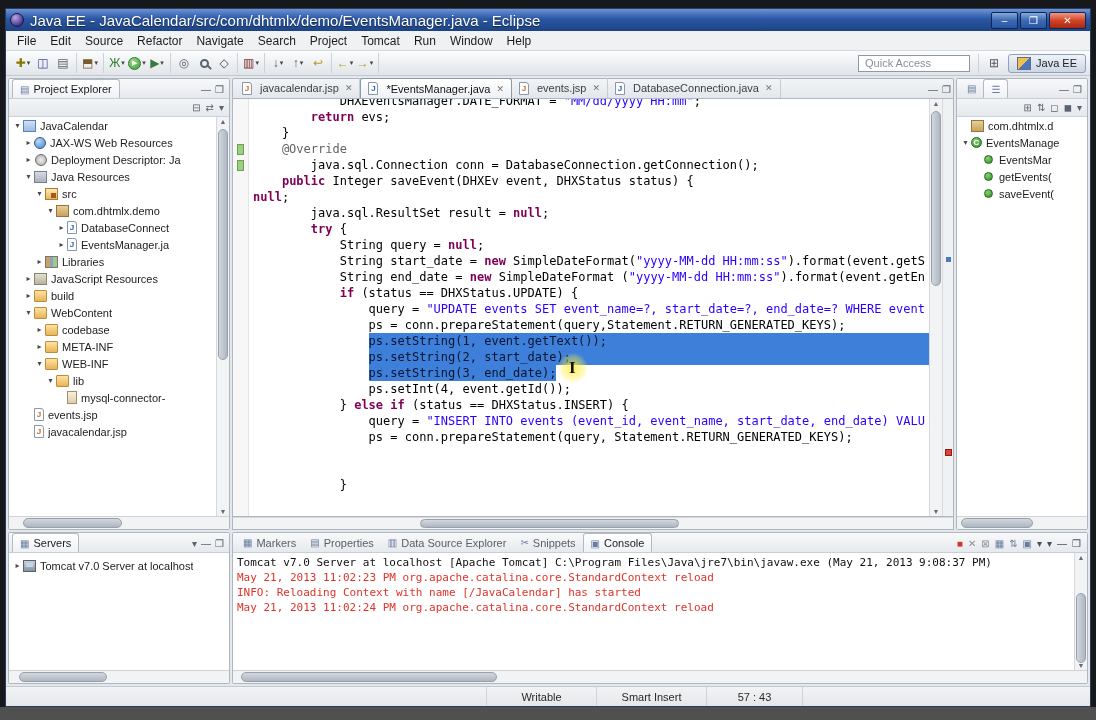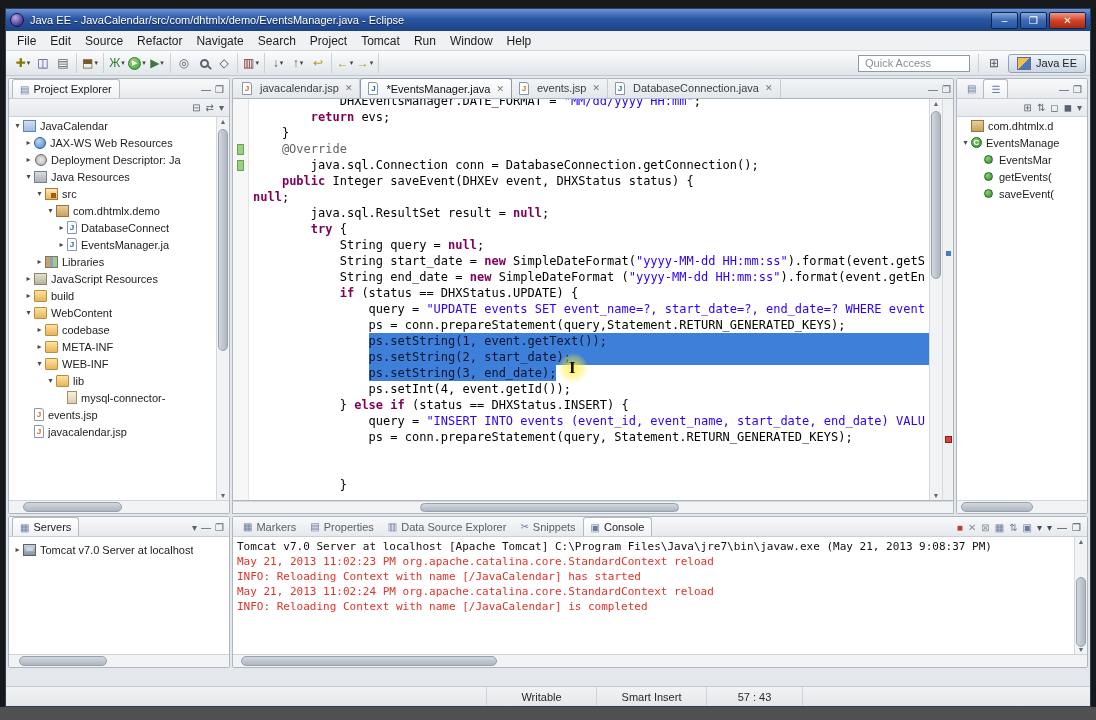--- a/index.html
+++ b/index.html
@@ -9,21 +9,21 @@
   *{box-sizing:border-box; margin:0; padding:0;}
   html,body{width:1096px;height:720px;overflow:hidden;}
   body{background:#17181c; font-family:"Liberation Sans",sans-serif; font-size:12px; position:relative;}
   .bottom-strip{position:absolute;left:0;right:0;bottom:0;height:13px;background:#505050;}
   .w{position:absolute;left:5px;top:8px;right:5px;bottom:13px;background:#e4e7eb;border:1px solid #2c3d5c;
      display:flex;flex-direction:column;}
   
   .titlebar{height:22px;background:linear-gradient(#6b93d6,var(--titlebar) 45%,#1d4385);display:flex;align-items:center;
      color:#fff;padding:0 4px;gap:6px;flex:0 0 auto;}
   .applogo{width:14px;height:14px;border-radius:50%;background:radial-gradient(circle at 35% 30%,#b9a7e8,#4b3a8c 70%,#2a2050);border:1px solid #1c1640;flex:0 0 auto;}
-  .title{font-size:11px;text-shadow:0 1px 1px #123;white-space:nowrap;overflow:hidden;}
+  .title{font-size:15px;text-shadow:0 1px 1px #123;white-space:nowrap;overflow:hidden;}
   .win-btns{margin-left:auto;display:flex;gap:2px;}
   .win-btn{width:27px;height:17px;border:1px solid #0f2650;border-radius:2px;color:#fff;font-size:10px;line-height:15px;
      text-align:center;background:linear-gradient(#87a9dd,#3c69b0 50%,#2a57a5);}
   .win-btn.close{width:37px;background:linear-gradient(#ef9a85,#d14427 50%,#a82812);}
   
   .menubar{height:20px;background:#f0f1f3;border-bottom:1px solid #d4d8dc;display:flex;align-items:center;padding-left:4px;flex:0 0 auto;}
   .menu-item{padding:2px 7px;color:#1c1c1c;}
   .toolbar{height:25px;background:linear-gradient(#fbfcfd,#e1e5e9);border-bottom:1px solid #c2c8cf;display:flex;align-items:center;padding:0 4px;flex:0 0 auto;}
   #tbgroups{display:flex;align-items:center;height:100%;}
   .tb-group{display:flex;align-items:center;padding:0 4px;border-right:1px solid #ccd1d7;height:20px;gap:2px;}
@@ -102,21 +102,21 @@
   .mousep{position:absolute;left:325px;top:254px;width:30px;height:30px;pointer-events:none;}
   .halo{position:absolute;inset:0;border-radius:50%;background:radial-gradient(circle,rgba(255,238,60,0.85) 0%,rgba(255,238,60,0.3) 55%,rgba(255,238,60,0) 72%);}
   .ibeam{position:absolute;left:11px;top:5px;font-family:"Liberation Serif",serif;font-size:17px;font-weight:bold;color:#101010;}
   
   .con-body{padding:2px 0 0 4px;}
   .con-line{font-family:"DejaVu Sans Mono",monospace;font-size:11px;line-height:15px;white-space:pre;overflow:hidden;}
   .con-line.black{color:#101010;}
   .con-line.red{color:var(--stderr);}
   .con-icons{margin-left:auto;display:flex;gap:5px;align-items:center;font-size:10px;padding:0 3px 3px 2px;}
   
-  .status{height:20px;background:linear-gradient(#f2f3f5,#e4e7ea);border-top:1px solid #c3c9d0;display:flex;align-items:flex-end;font-size:11px;color:#2a2a2a;flex:0 0 auto;margin-top:16px;}
+  .status{height:20px;background:linear-gradient(#f2f3f5,#e4e7ea);border-top:1px solid #c3c9d0;display:flex;align-items:flex-end;font-size:11px;color:#2a2a2a;flex:0 0 auto;}
   .st-sp{width:480px;flex:0 0 auto;}
   .st-cell{width:110px;height:100%;display:flex;align-items:center;justify-content:center;border-left:1px solid #cfd4da;}
   .st-fill{flex:1;border-left:1px solid #cfd4da;height:100%;}
 </style>
 </head>
 <body>
 
 <div class="w">
   <div class="titlebar">
     <span class="applogo"></span>
@@ -645,21 +645,20 @@
               <span style="color: rgb(68, 80, 92);">—</span>
               <span style="color: rgb(68, 80, 92);">❐</span>
             </span>
         </div>
         <div class="panel-body con-body">
           <div id="conlines">
               <div class="con-line black">Tomcat v7.0 Server at localhost [Apache Tomcat] C:\Program Files\Java\jre7\bin\javaw.exe (May 21, 2013 9:08:37 PM)</div>
               <div class="con-line red">May 21, 2013 11:02:23 PM org.apache.catalina.core.StandardContext reload</div>
               <div class="con-line red">INFO: Reloading Context with name [/JavaCalendar] has started</div>
               <div class="con-line red">May 21, 2013 11:02:24 PM org.apache.catalina.core.StandardContext reload</div>
-              <div class="con-line red">INFO: Reloading Context with name [/JavaCalendar] is completed</div>
             </div>
           <div class="vsb" style="position:absolute;right:0;top:0;bottom:0">
             <span class="sb-arrow" style="top:1px">▲</span>
             <div class="vthumb" style="top:34%;height:60%"></div>
             <span class="sb-arrow" style="bottom:1px">▼</span>
           </div>
         </div>
         <div class="hsb">
             <div class="hthumb" style="left:8px;width:30%"></div>
           </div>

